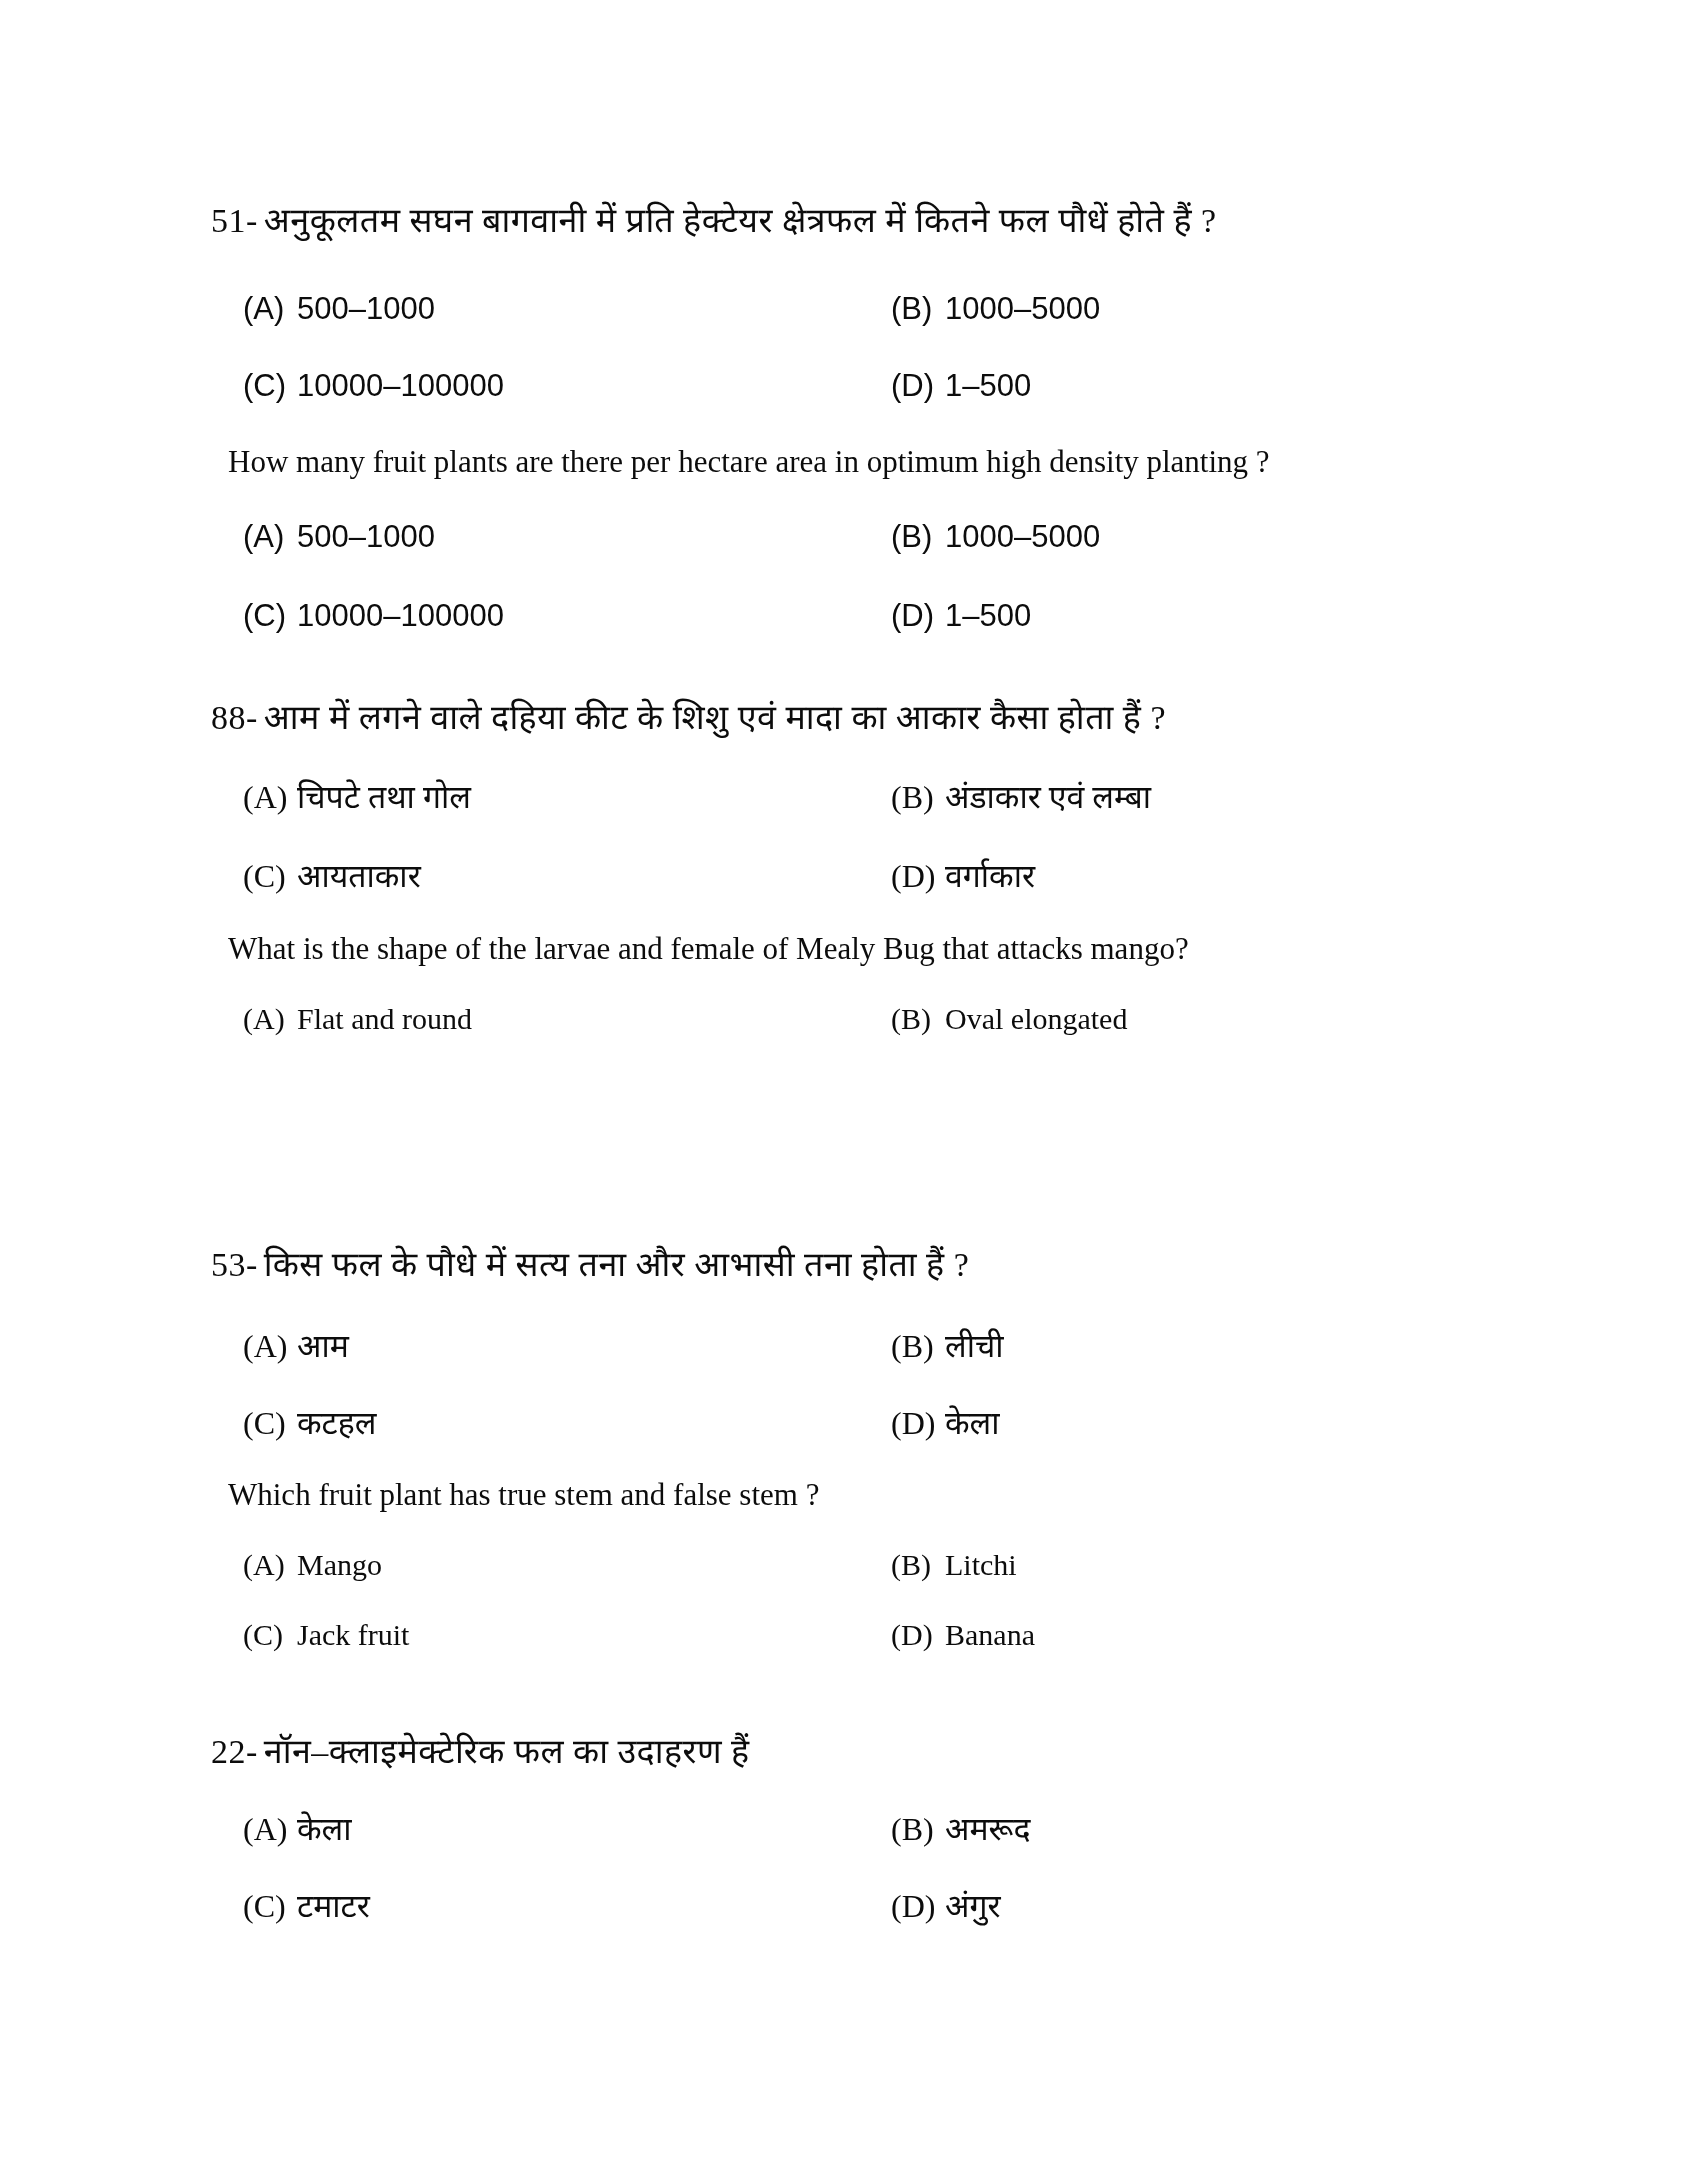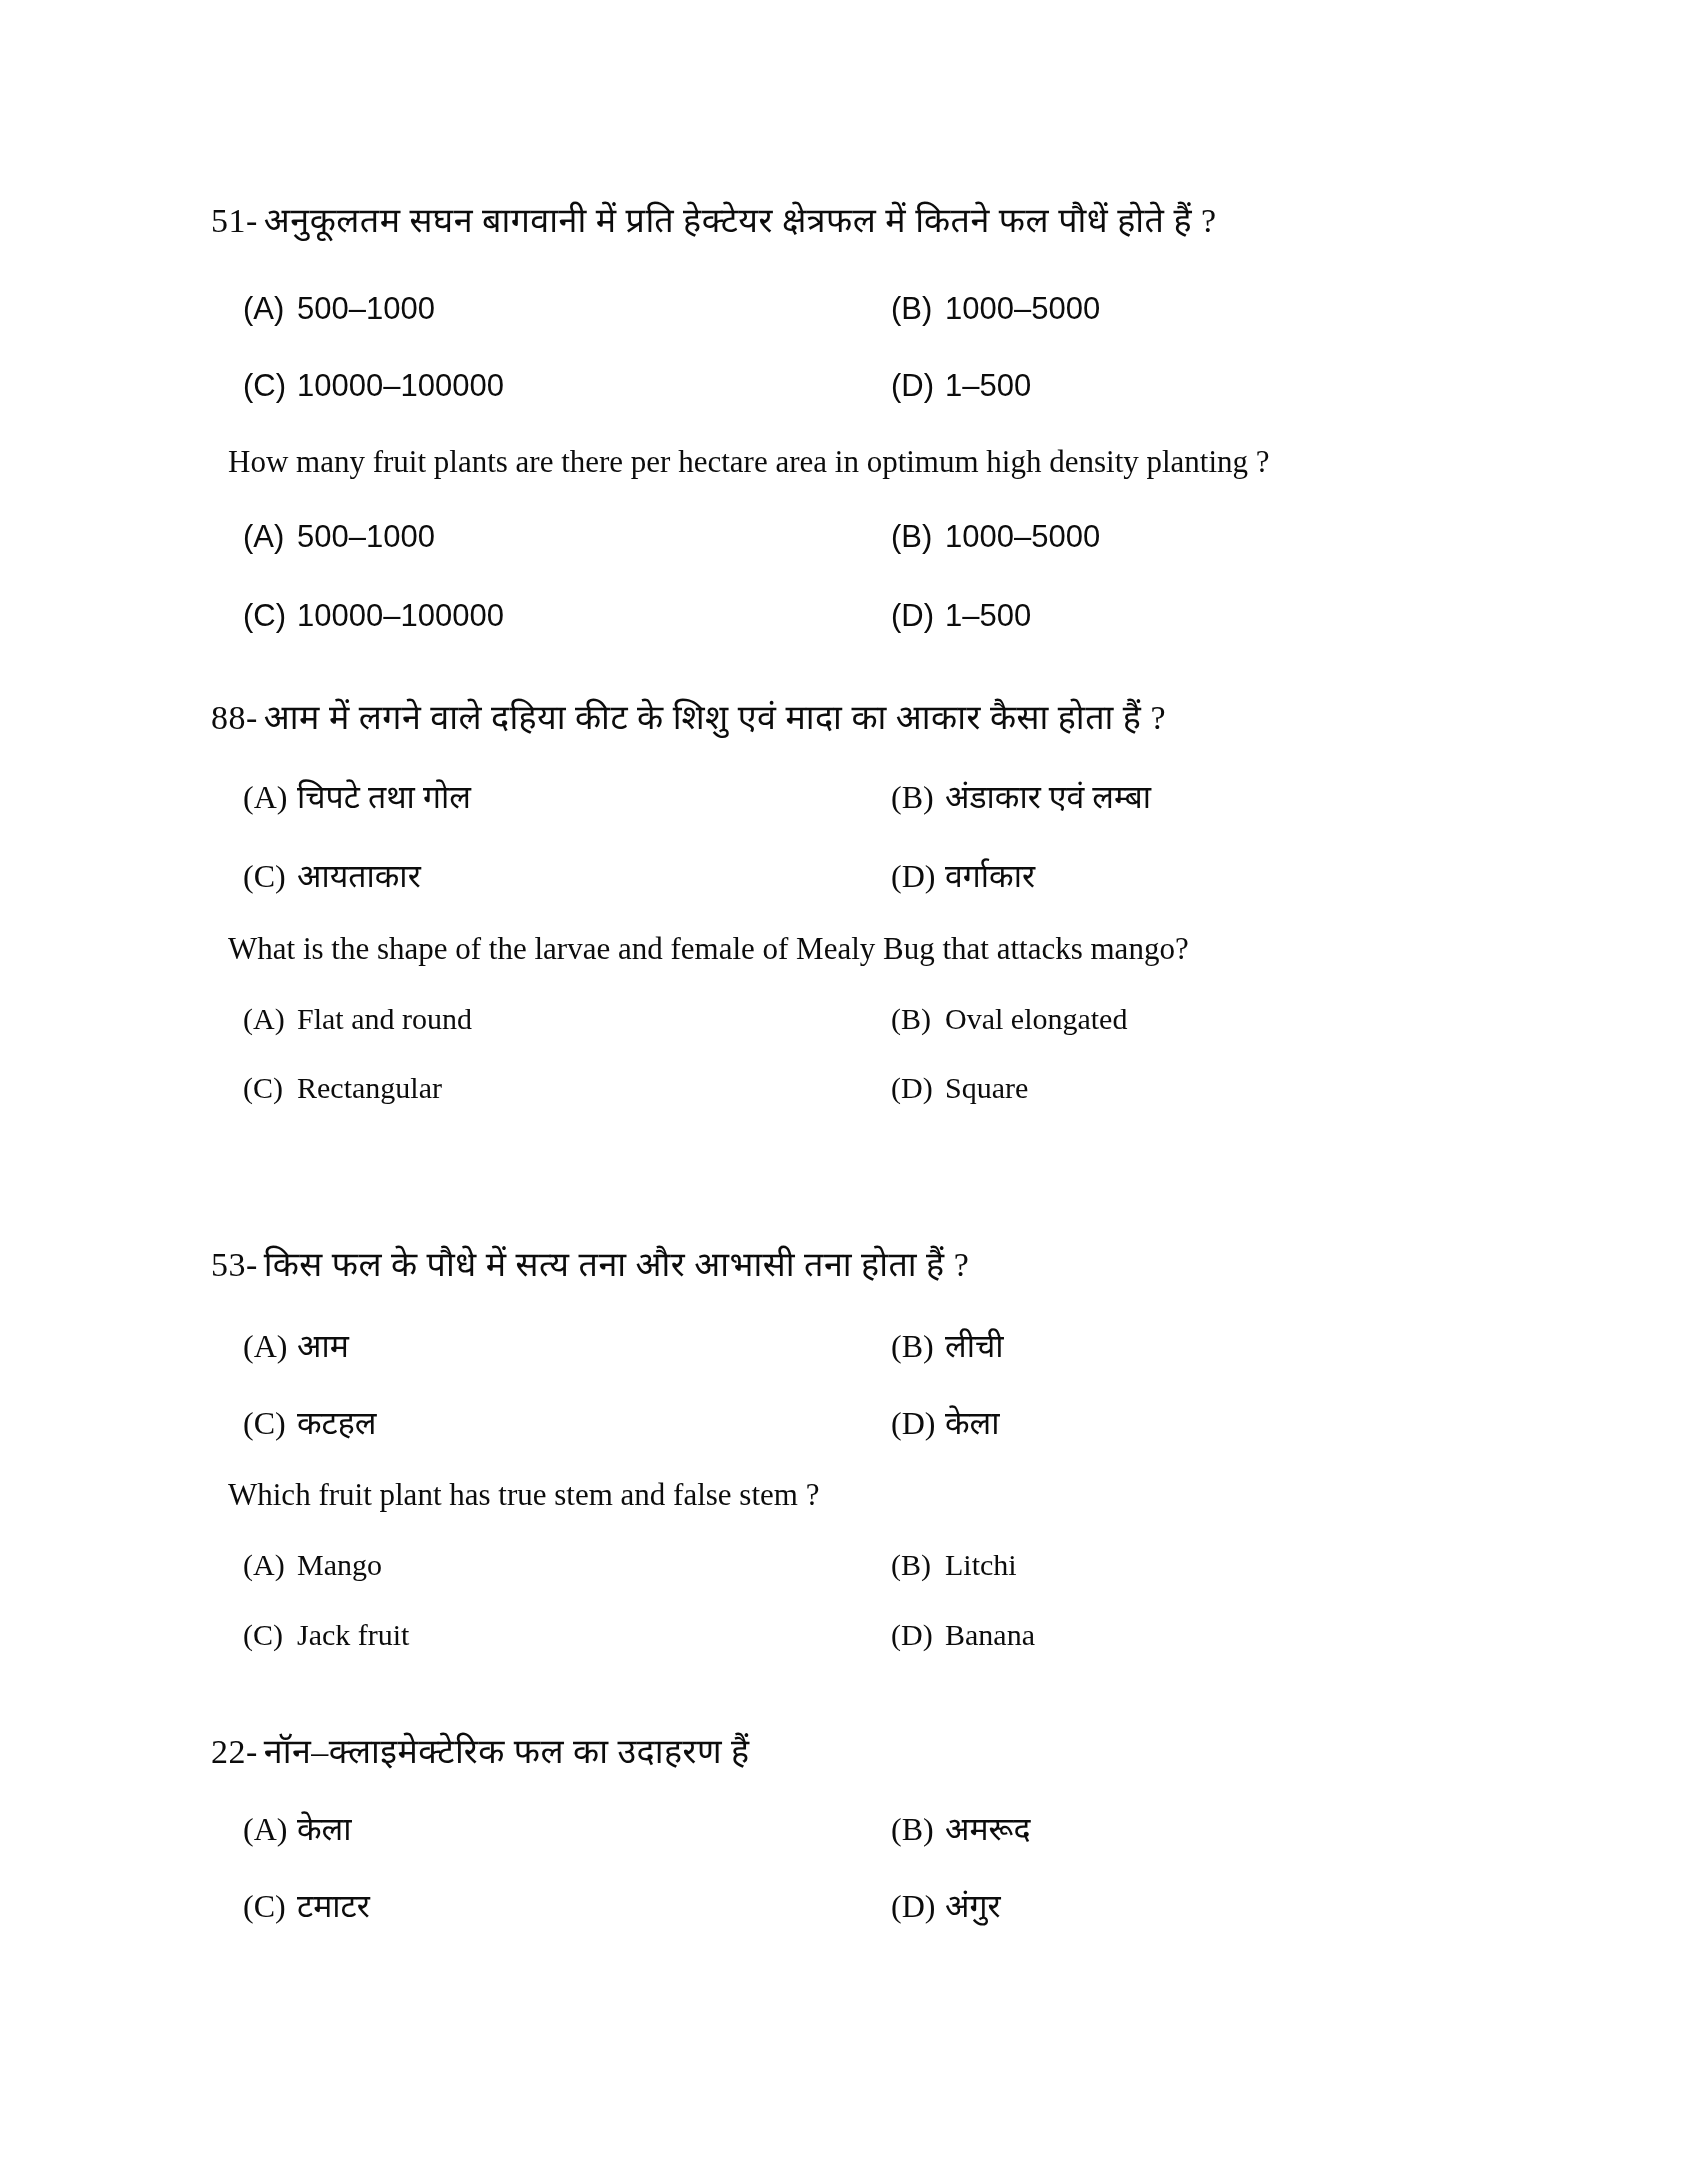--- a/index.html
+++ b/index.html
@@ -73,23 +73,20 @@
   </div>
   <div class="optrow" style="top:853px;">
     <span class="optcell c1 hopt hindi"><span class="opt-label">(C)</span><span>आयताकार</span></span><span class="optcell hopt hindi"><span class="opt-label">(D)</span><span>वर्गाकार</span></span>
   </div>
 
   <div class="line eq" style="left:228px; top:931px;">What is the shape of the larvae and female of Mealy Bug that attacks mango?</div>
 
   <div class="optrow" style="top:1002px;">
     <span class="optcell c1 eopt"><span class="opt-label">(A)</span><span>Flat and round</span></span><span class="optcell eopt"><span class="opt-label">(B)</span><span>Oval elongated</span></span>
   </div>
-  <div class="optrow" style="top:1071px;">
-    <span class="optcell c1 eopt"><span class="opt-label">(C)</span><span>Rectangular</span></span><span class="optcell eopt"><span class="opt-label">(D)</span><span>Square</span></span>
-  </div>
 
   <div class="line hq hindi" style="left:211px; top:1240px;">
     <span class="q-num">53-</span><span>किस फल के पौधे में सत्य तना और आभासी तना होता हैं ?</span>
   </div>
 
   <div class="optrow" style="top:1400px;">
     <span class="optcell c1 hopt hindi"><span class="opt-label">(C)</span><span>कटहल</span></span><span class="optcell hopt hindi"><span class="opt-label">(D)</span><span>केला</span></span>
   </div>
   <div class="optrow" style="top:1323px;">
     <span class="optcell c1 hopt hindi"><span class="opt-label">(A)</span><span>आम</span></span><span class="optcell hopt hindi"><span class="opt-label">(B)</span><span>लीची</span></span>

